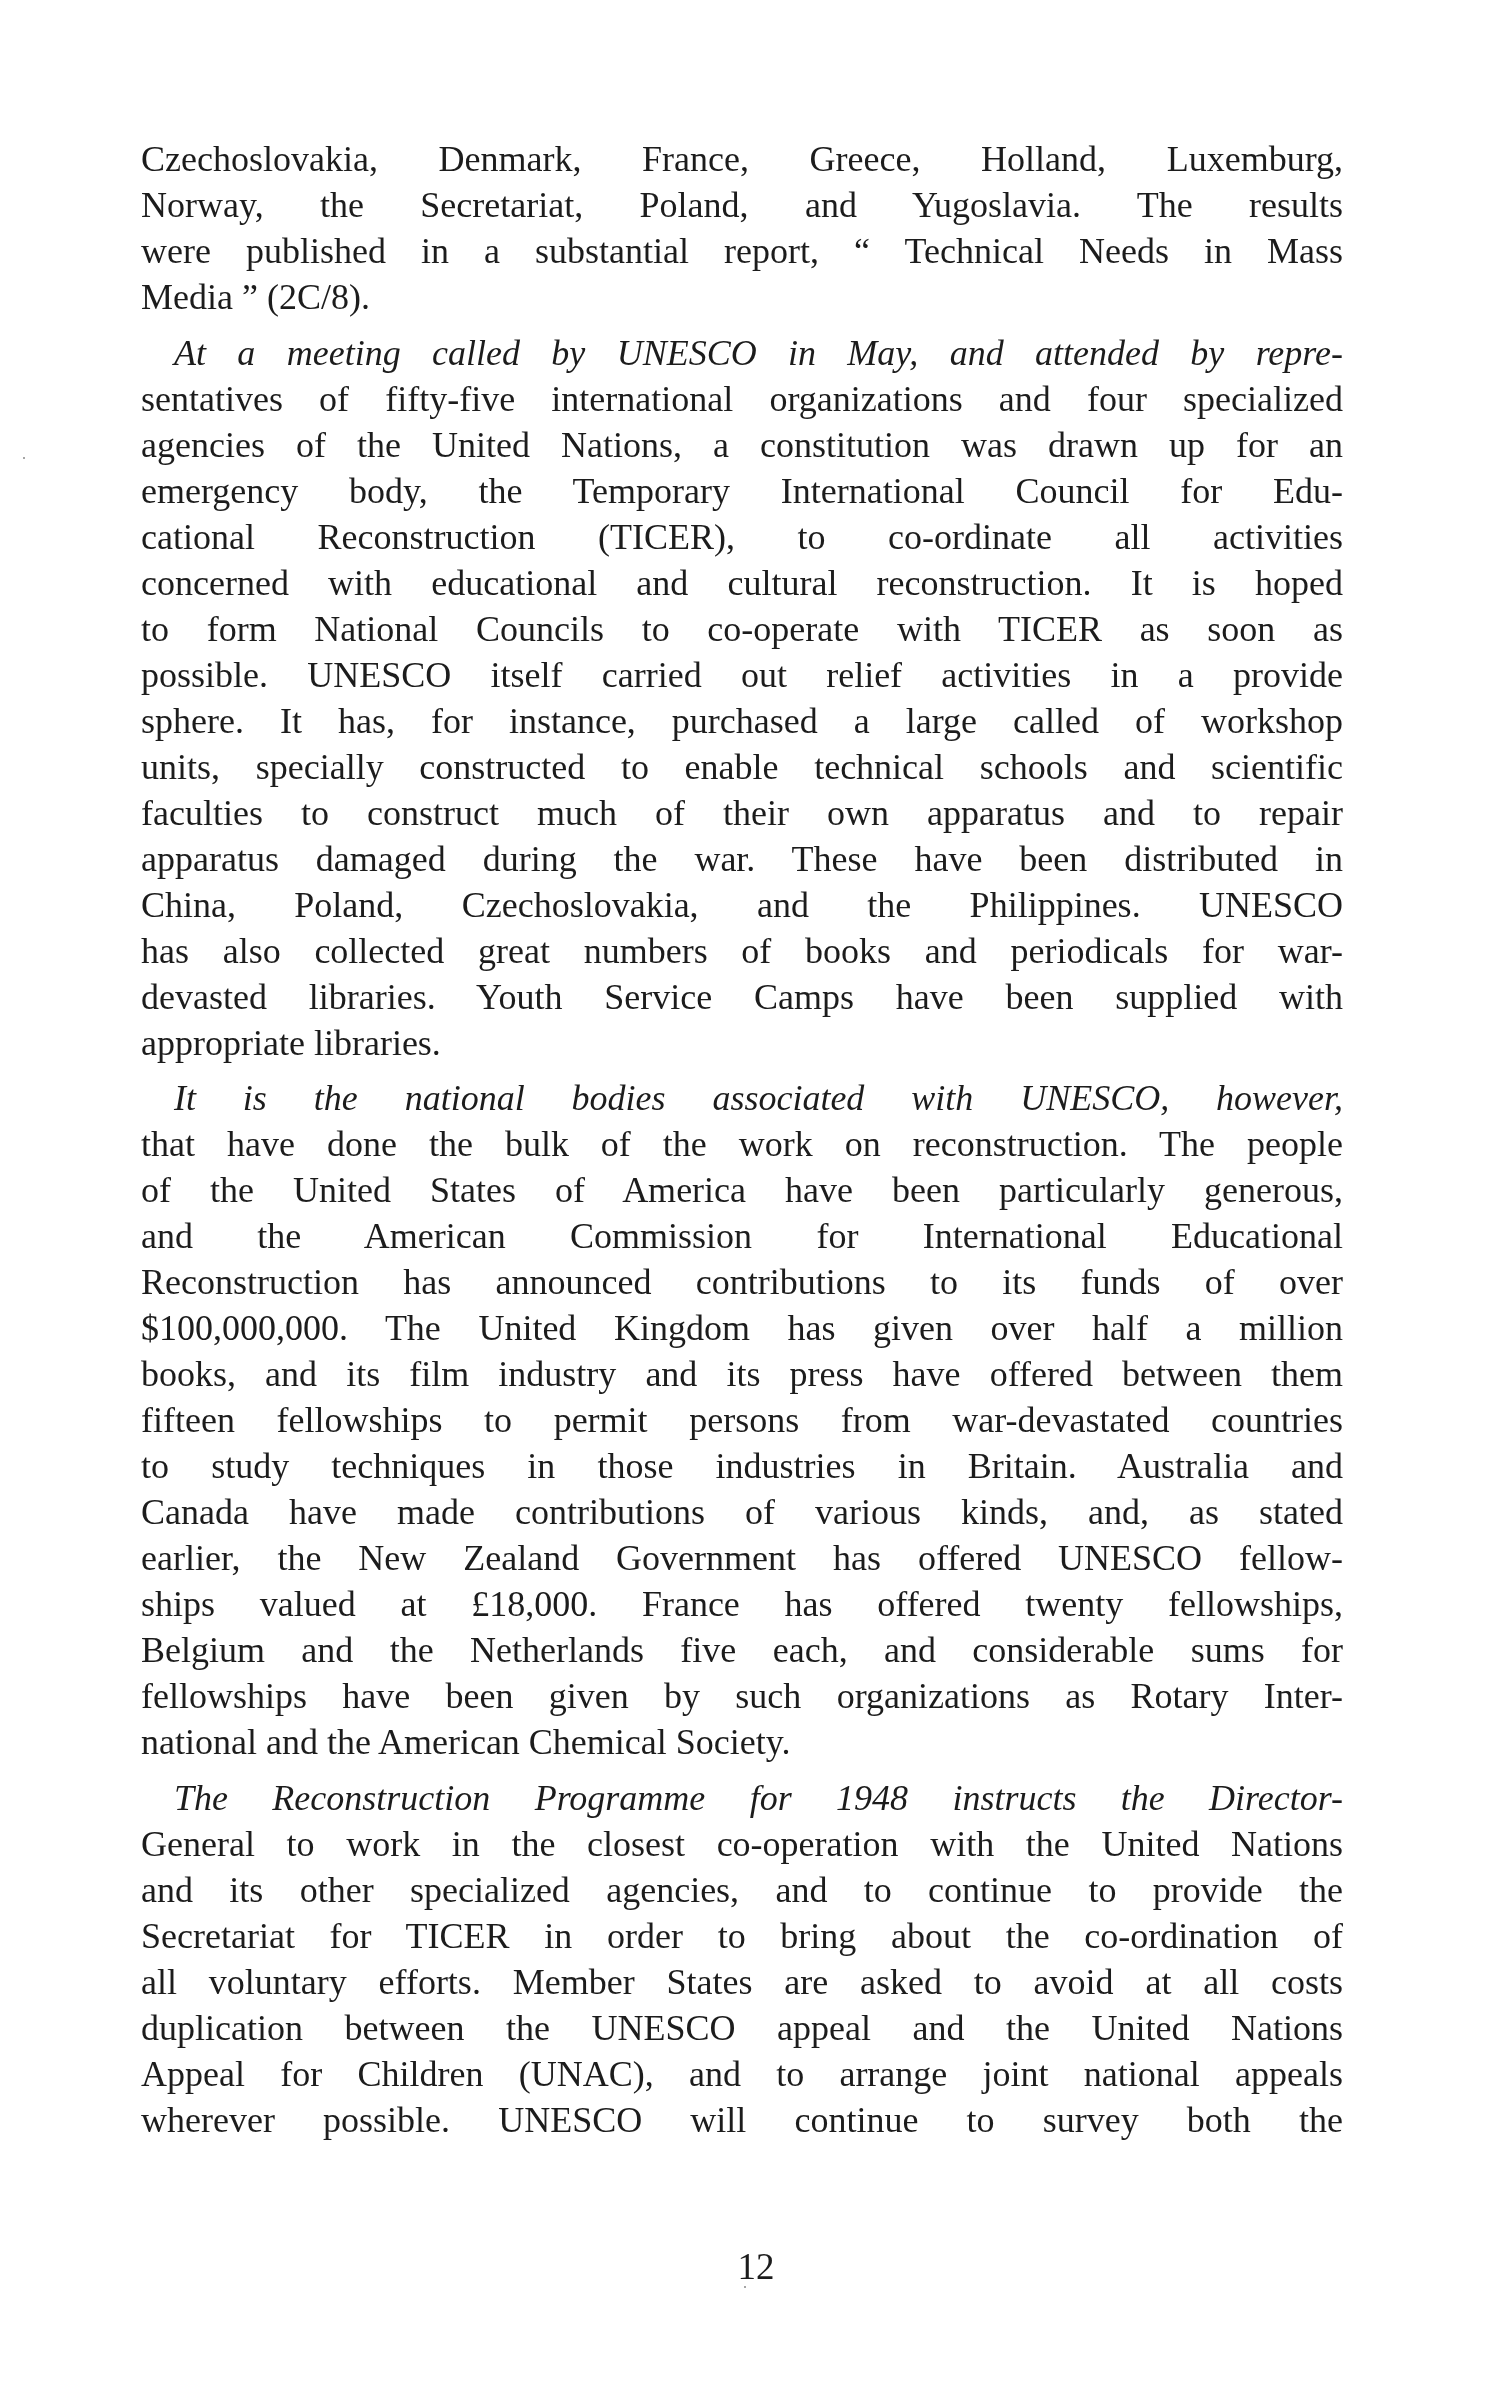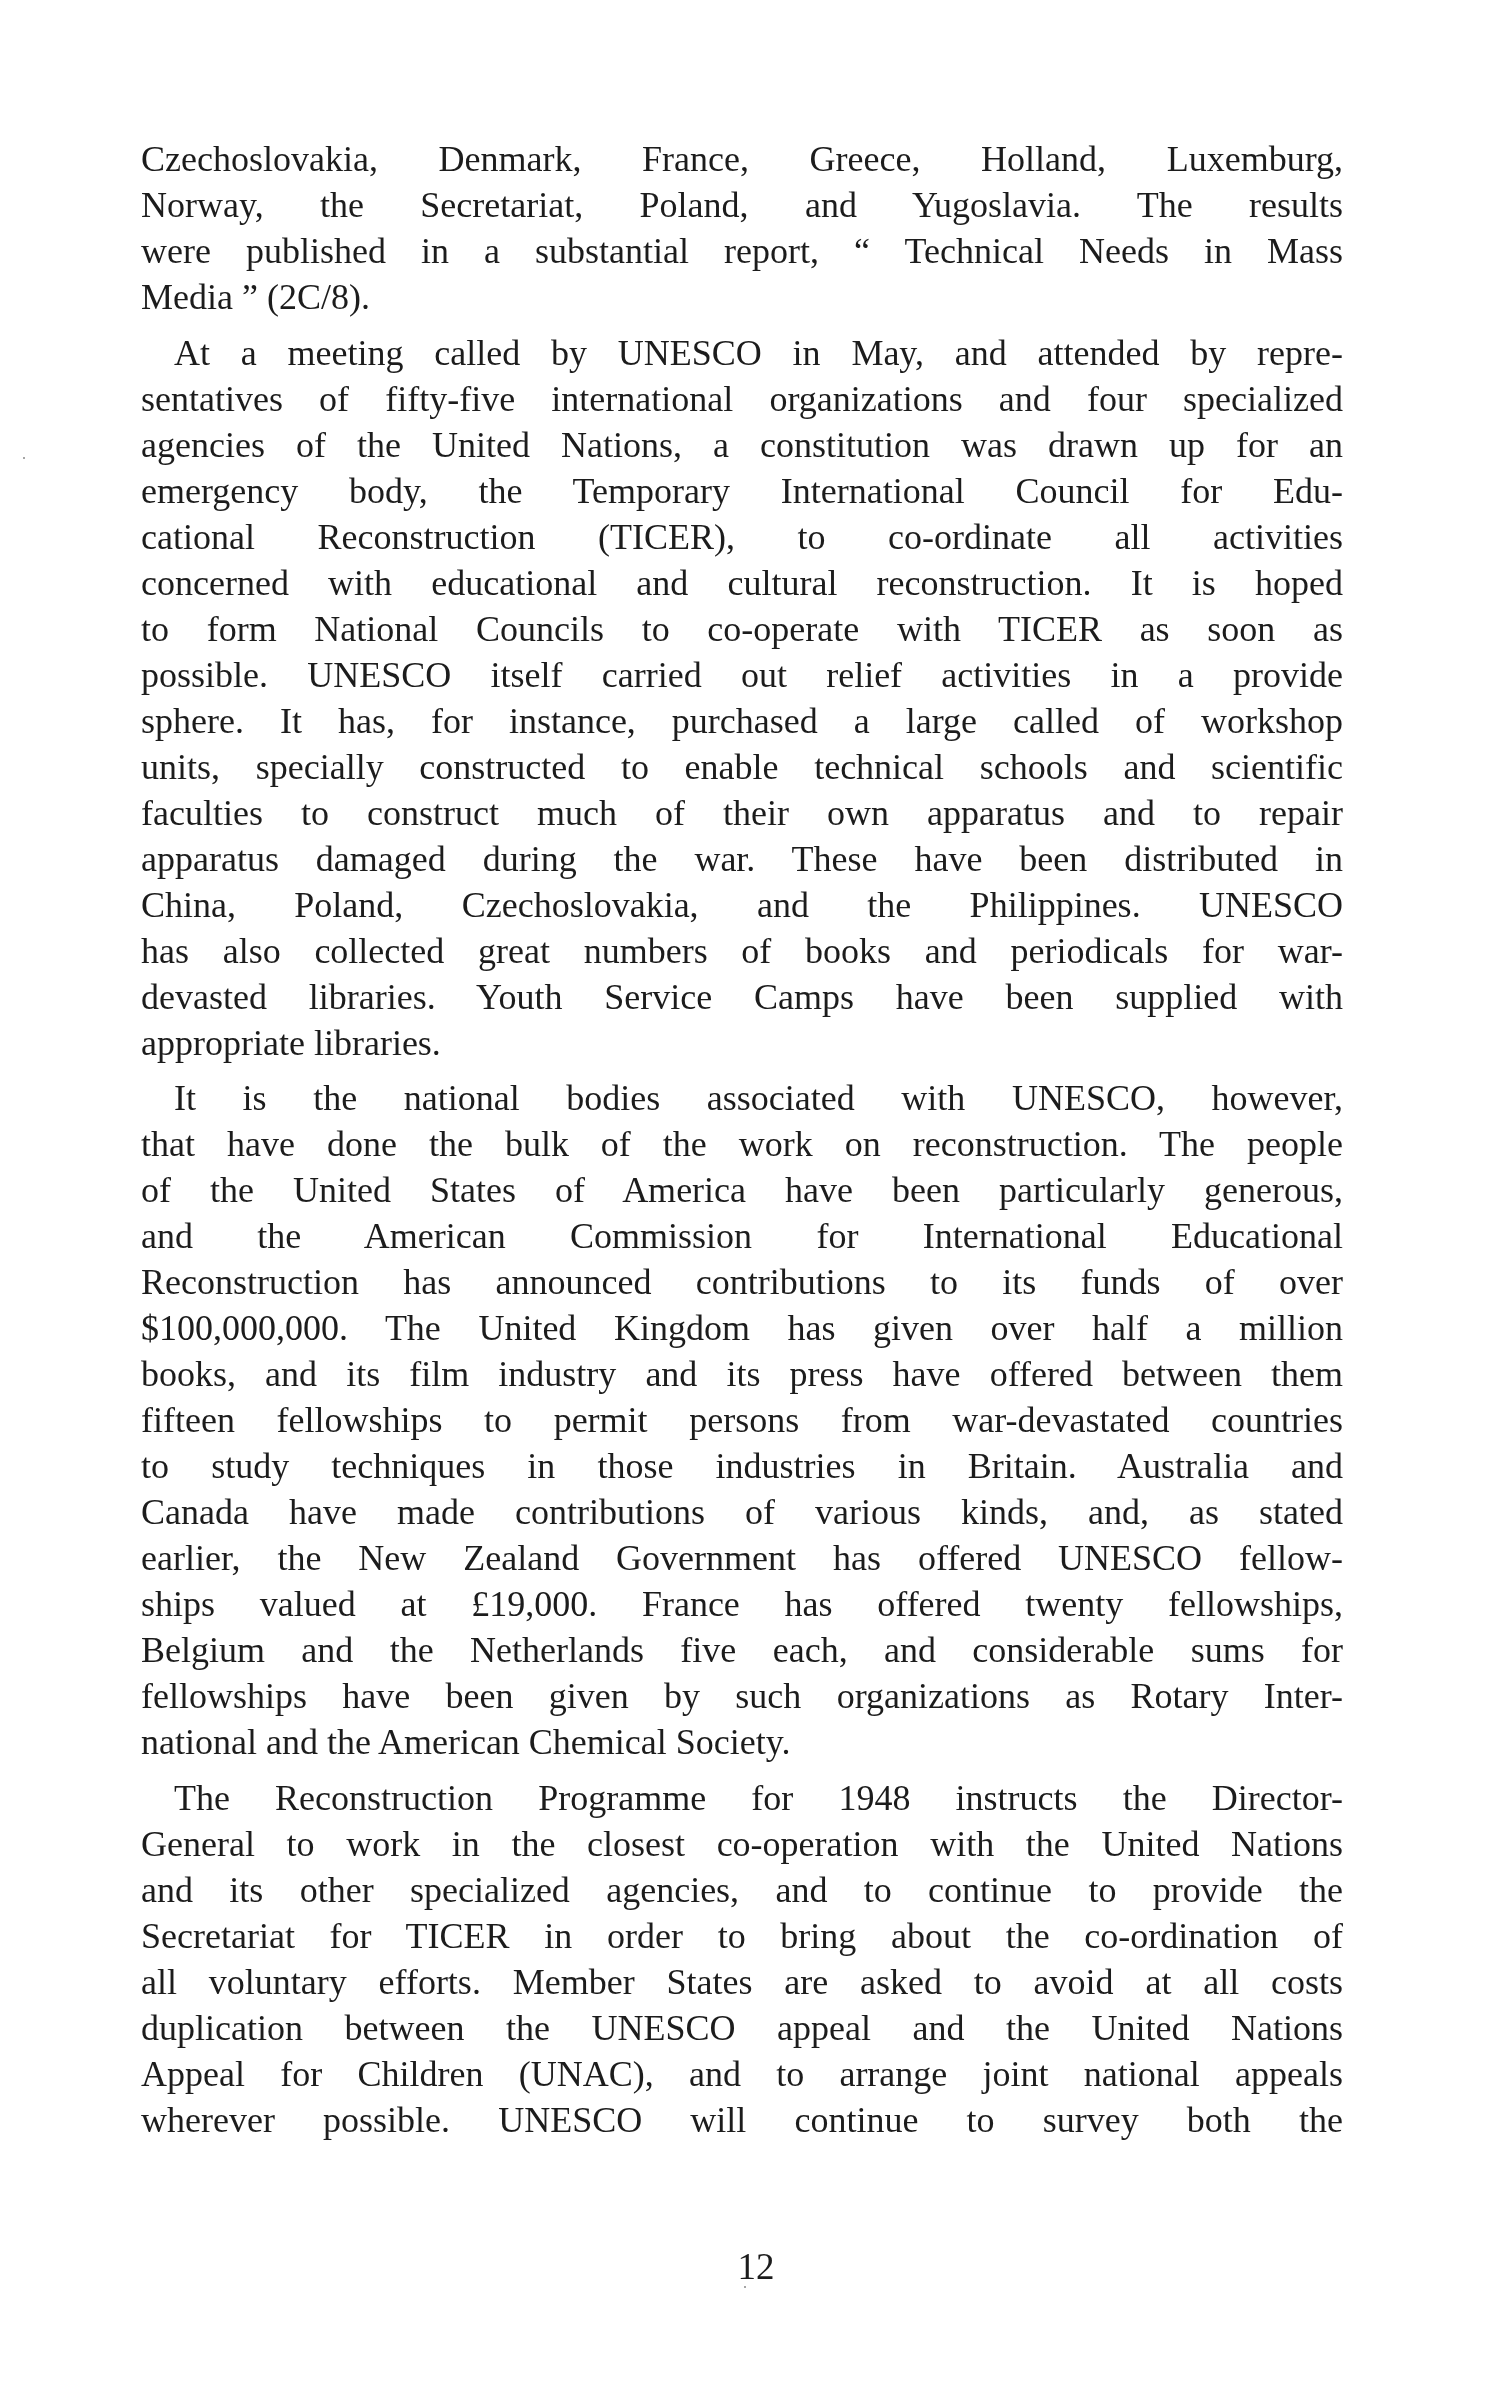--- a/index.html
+++ b/index.html
@@ -35,20 +35,21 @@
     white-space: nowrap;
     text-align: justify;
     text-align-last: justify;
     overflow: visible;
   }
   .line.last {
     text-align-last: left;
   }
   .line.indent {
     padding-left: 33px;
+    font-style: italic;
   }
   .page-number {
     position: absolute;
     left: 0;
     width: 1512px;
     top: 2246px;
     text-align: center;
     font-size: 37px;
     line-height: 41px;
   }
@@ -95,21 +96,21 @@
     <span class="line">that have done the bulk of the work on reconstruction.  The people</span>
     <span class="line">of the United States of America have been particularly generous,</span>
     <span class="line">and the American Commission for International Educational</span>
     <span class="line">Reconstruction has announced contributions to its funds of over</span>
     <span class="line">$100,000,000.  The United Kingdom has given over half a million</span>
     <span class="line">books, and its film industry and its press have offered between them</span>
     <span class="line">fifteen fellowships to permit persons from war-devastated countries</span>
     <span class="line">to study techniques in those industries in Britain.  Australia and</span>
     <span class="line">Canada have made contributions of various kinds, and, as stated</span>
     <span class="line">earlier, the New Zealand Government has offered UNESCO fellow-</span>
-    <span class="line">ships valued at £19,000.  France has offered twenty fellowships,</span>
+    <span class="line">ships valued at £18,000.  France has offered twenty fellowships,</span>
     <span class="line">Belgium and the Netherlands five each, and considerable sums for</span>
     <span class="line">fellowships have been given by such organizations as Rotary Inter-</span>
     <span class="line last">national and the American Chemical Society.</span>
   </div>
 
   <div class="para">
     <span class="line indent">The Reconstruction Programme for 1948 instructs the Director-</span>
     <span class="line">General to work in the closest co-operation with the United Nations</span>
     <span class="line">and its other specialized agencies, and to continue to provide the</span>
     <span class="line">Secretariat for TICER in order to bring about the co-ordination of</span>

